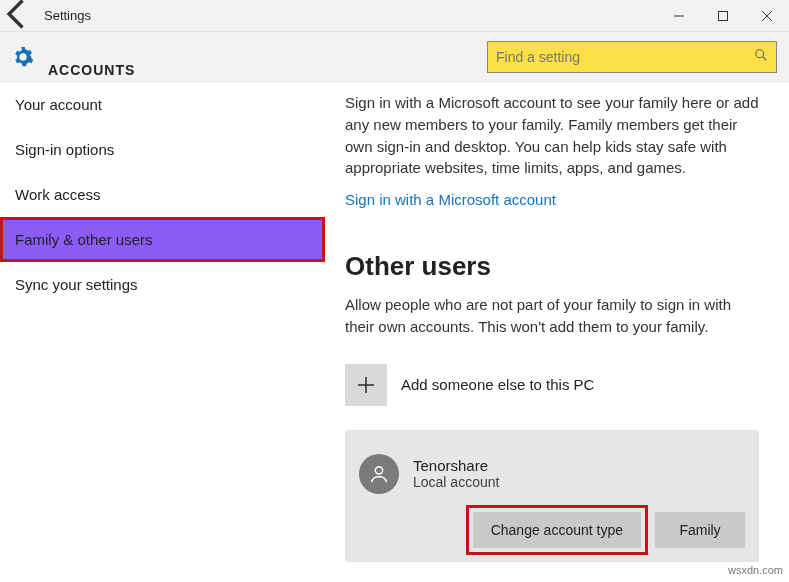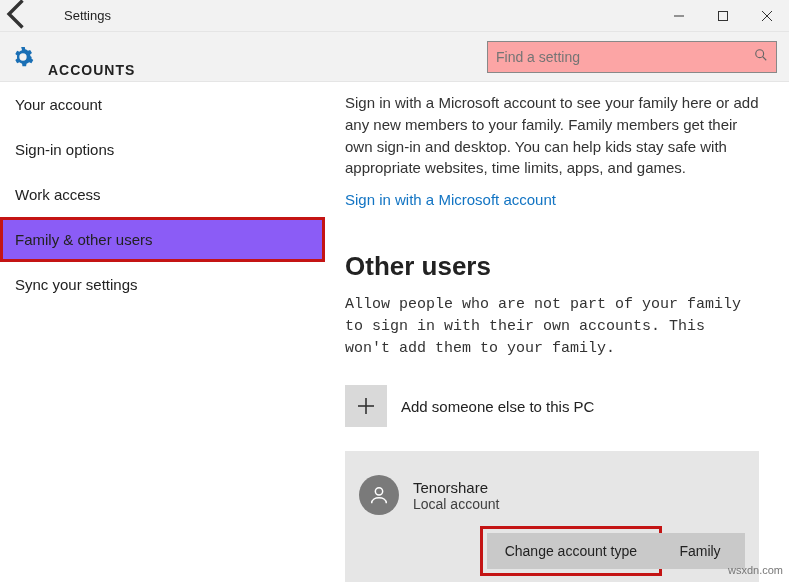--- a/index.html
+++ b/index.html
@@ -1,61 +1,61 @@
 <!DOCTYPE html>
 <html><head>
 <meta charset="utf-8">
 <style>
   * { box-sizing: border-box; margin: 0; padding: 0; font-family: "Segoe UI", Arial, sans-serif; }
   body { background: #fff; width: 789px; height: 582px; overflow: hidden; position: relative; }
 
   
-  .titlebar { height: 32px; background: #f2f2f2; display: flex; align-items: center; border-bottom: 1px solid #e5e5e5; gap: 20px; }
+  .titlebar { height: 32px; background: #f2f2f2; display: flex; align-items: center; border-bottom: 1px solid #e5e5e5; }
   .titlebar .back { width: 36px; text-align: center; font-size: 16px; color: #333; cursor: pointer; }
   .titlebar .title { font-size: 13px; color: #222; margin-left: 8px; flex: 1; }
   .winbtns { display: flex; }
   .winbtn { width: 44px; height: 32px; display: flex; align-items: center; justify-content: center; color: #333; cursor: pointer; }
   .winbtn svg { width: 12px; height: 12px; }
 
   
   .header { height: 50px; background: #f2f2f2; display: flex; align-items: center; padding: 0 12px 0 8px; border-bottom: 1px solid #e5e5e5; }
   .gear { display:flex; align-items:center; justify-content:center; width: 30px; height: 30px; color:#1a6fb5; margin-right: 10px; }
   .gear svg { width:22px; height:22px; }
   .header .cat { font-size: 14px; font-weight: 600; letter-spacing: 1px; color: #222; flex:1;margin-top:27px; }
-  .searchbox { width: 290px; height: 32px; border: 1px solid #888; background: #fca5a5; display:flex; align-items: center; padding: 0 8px; }
+  .searchbox { width: 290px; height: 32px; border: 1px solid #888; background: #fde047; display:flex; align-items: center; padding: 0 8px; }
   .searchbox input { border:0; outline:0; flex:1; font-size: 14px; color:#666; background:transparent; }
   .searchbox .sicon { color:#666; }
   .searchbox .sicon svg { width:14px; height:14px; }
 
   
   .main { display:flex; height: calc(582px - 82px); }
   .sidebar { width: 325px; background:#fff; border-right: 0; }
   .side-item { padding: 14px 12px; font-size: 15px; color:#222; cursor:pointer; border-left:3px solid transparent; }
   .side-item.selected { background:#8b5cf6; }
   .side-item.selected.highlight { outline: 3px solid #c41414; outline-offset:-3px; }
 
   .content { flex:1; padding: 10px 30px 10px 20px; overflow:auto; color:#222; }
   .content p.intro { font-size: 15px; line-height: 1.45; color:#333; }
   .content a.link { display:inline-block; margin-top: 12px; color:#1274c3; font-size:15px; text-decoration:none; cursor:pointer; }
   .content h2 { font-size: 26px; font-weight: 700; margin-top: 42px; margin-bottom: 12px; color:#222; }
-  .content p.sub { font-size: 15px; line-height:1.45; color:#333;font-family:Liberation Mono, monospace; }
+  .content p.sub { font-size: 15px; line-height:1.45; color:#333; }
 
   .add-row { display:flex; align-items:center; margin-top:26px; cursor:pointer; }
   .plusbox { width:42px; height:42px; background:#d9d9d9; display:flex; align-items:center; justify-content:center; margin-right:14px; }
   .plusbox svg { width:18px; height:18px; stroke:#333; }
   .add-row .lbl { font-size:15px; color:#222; }
 
   .user-block { background:#e6e6e6; margin-top:24px; padding:24px 14px 14px 14px; }
   .user-row { display:flex; align-items:center; }
   .avatar { width:40px; height:40px; border-radius:50%; background:#7a7a7a; display:flex; align-items:center; justify-content:center; margin-right:14px; }
   .avatar svg { width:22px; height:22px; stroke:#fff; fill:none; }
   .user-row .uname { font-size:15px; color:#222; }
   .user-row .utype { font-size:14px; color:#404040; }
 
-  .btn-row { display:flex; justify-content:flex-end; margin-top:18px; }
+  .btn-row { display:flex; justify-content:flex-end; gap:14px; margin-top:18px; }
   .btn { background:#c9c9c9; border:0; padding:10px 18px; font-size:14px; color:#222; cursor:pointer; min-width:90px; }
   .btn.highlight { outline:3px solid #c41414; outline-offset:4px; }
 
   .assigned { margin-top:18px; color:#1274c3; font-size:15px; cursor:pointer; display:inline-block; }
 
   .watermark { position:absolute; right:6px; bottom:6px; font-size:11px; color:#777; }
 </style>
 </head>
 <body>
 

